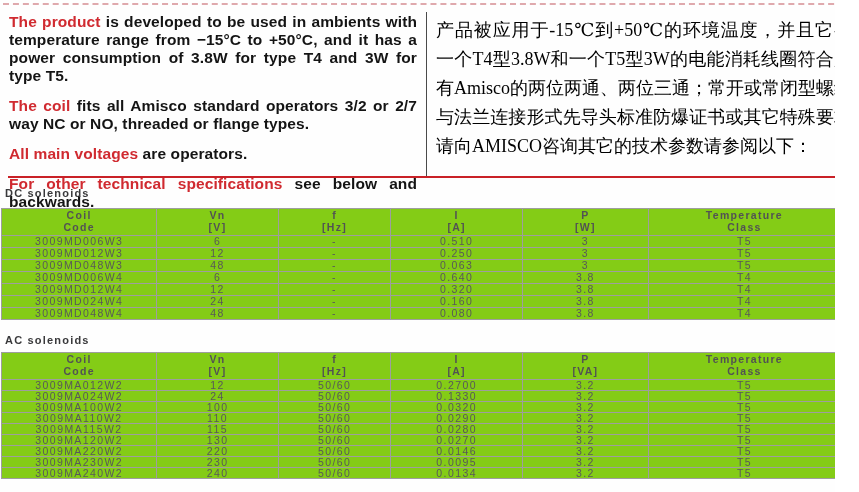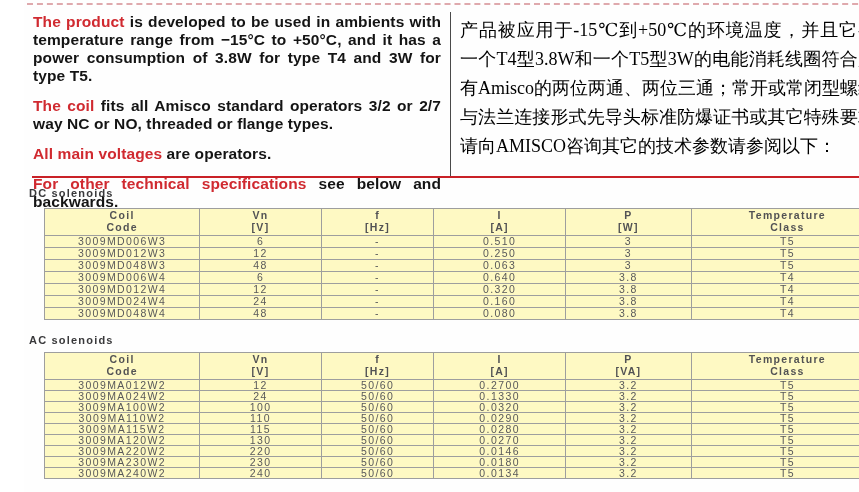--- a/index.html
+++ b/index.html
@@ -4,21 +4,20 @@
 <style>
   * { margin: 0; padding: 0; box-sizing: border-box; }
   html, body { background: #ffffff; }
   .page {
     position: relative;
     width: 835px;
     height: 492px;
     background: #fefefe;
     overflow: hidden;
     font-family: "Liberation Sans", sans-serif;
-    margin-left: 24px;
   }
   
   .top-dashed {
     position: absolute;
     top: 3px; left: 3px; width: 851px; height: 0;
     border-top: 2px dashed #dfa9ad;
   }
   
   .intro-left {
     position: absolute;
@@ -58,25 +57,25 @@
     left: 5px;
     font-size: 11px;
     font-weight: 700;
     letter-spacing: 1.2px;
     color: #39393b;
   }
   #dc-title { top: 187px; }
   #ac-title { top: 334px; }
   table.spec {
     position: absolute;
-    left: 20px;
+    left: 1px;
     width: 840px;
     border-collapse: collapse;
     table-layout: fixed;
-    background: #fef9c3;
+    background: #84cc16;
   }
   #dc-table { top: 208px; }
   #ac-table { top: 352px; }
   table.spec th, table.spec td {
     border: 1px solid #9e9e9e;
     text-align: center;
     vertical-align: middle;
     color: #58585a;
     overflow: hidden;
     white-space: nowrap;
@@ -308,21 +307,21 @@
           <td>220</td>
           <td>50/60</td>
           <td>0.0146</td>
           <td>3.2</td>
           <td>T5</td>
         </tr>
         <tr>
           <td>3009MA230W2</td>
           <td>230</td>
           <td>50/60</td>
-          <td>0.0180</td>
+          <td>0.0095</td>
           <td>3.2</td>
           <td>T5</td>
         </tr>
         <tr>
           <td>3009MA240W2</td>
           <td>240</td>
           <td>50/60</td>
           <td>0.0134</td>
           <td>3.2</td>
           <td>T5</td>

